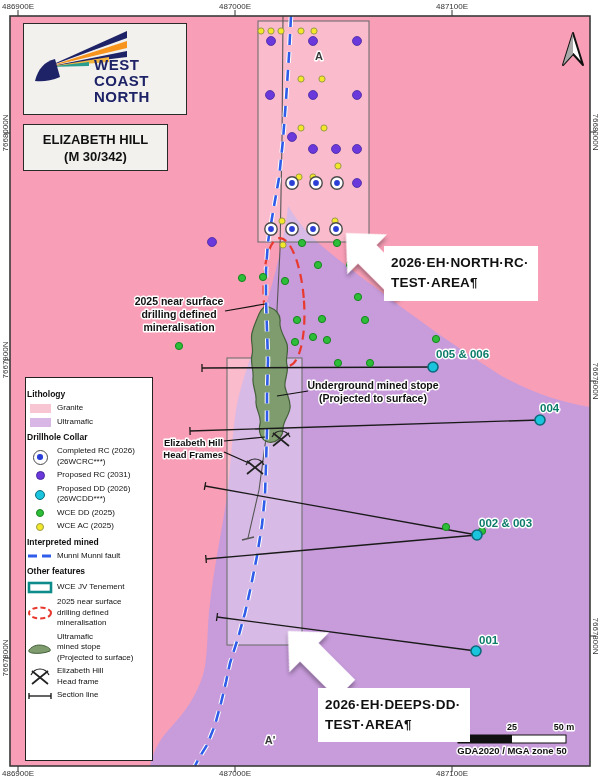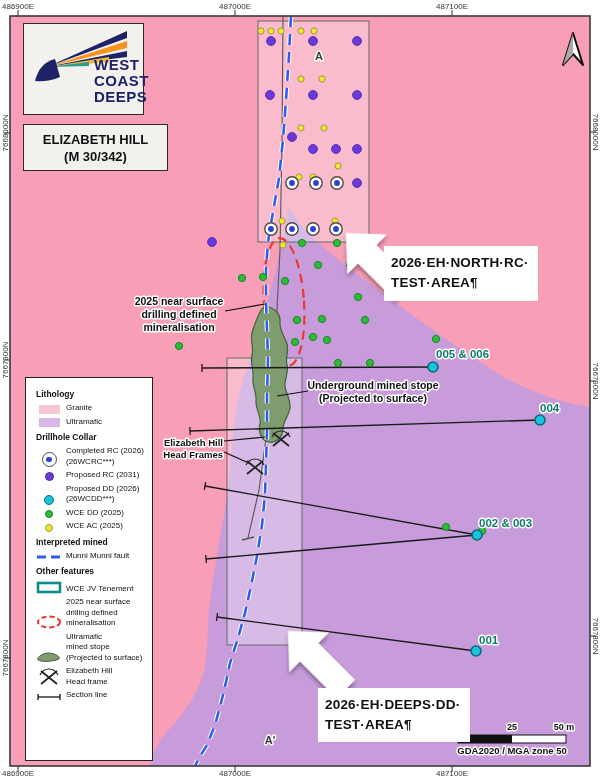--- a/index.html
+++ b/index.html
@@ -9,32 +9,32 @@
   text{font-family:"Liberation Sans",sans-serif;}
   .halo{paint-order:stroke;stroke:#fff;stroke-width:2.8px;stroke-linejoin:round;}
 
   .axis-label{position:absolute;font-size:8px;color:#333;white-space:nowrap;}
   .ax-top{transform:translateX(-50%);}
   .ax-bottom{transform:translateX(-50%);}
   .ax-left{transform:translate(-50%,-50%) rotate(-90deg);}
   .ax-right{transform:translate(-50%,-50%) rotate(90deg);}
 
   .panel{position:absolute;background:#f2f1ee;border:1.6px solid #2a2a2a;box-sizing:border-box;}
-  #logo-box{left:23px;top:23px;width:121px;height:92px;}
+  #logo-box{left:23px;top:23px;width:164px;height:92px;}
   #logo-icon{position:absolute;left:5px;top:5px;}
   #logo-text{position:absolute;left:70px;top:33px;font-weight:bold;font-size:15px;
              line-height:16px;color:#1d2366;letter-spacing:0.5px;}
   #title-box{left:23px;top:124px;width:145px;height:47px;text-align:center;
              font-weight:bold;font-size:13px;line-height:17px;color:#111;padding-top:6px;}
 
   #legend{position:absolute;left:25px;top:377px;width:128px;height:384px;background:#fff;
-          border:1.5px solid #222;box-sizing:border-box;padding:9px 5px 4px 10px;
+          border:1.5px solid #222;box-sizing:border-box;padding:9px 5px 4px 1px;
           display:flex;flex-direction:column;gap:3px;}
   .lg-h{font-size:8.5px;font-weight:bold;color:#111;margin:2px 0 1px 0;}
-  .lg-row{display:flex;align-items:flex-end;gap:4px;}
+  .lg-row{display:flex;align-items:center;gap:4px;}
   .lg-sym{width:26px;flex:0 0 26px;display:flex;justify-content:center;align-items:center;margin-top:1px;}
   .lg-lbl{font-size:8px;line-height:10.5px;color:#111;}
   .sw{width:21px;height:9px;display:inline-block;}
   .sw-granite{background:#f8c6d2;}
   .sw-ultra{background:#d8b6e6;}
   .dot{border-radius:50%;display:inline-block;box-sizing:border-box;}
   .dot-completed{width:13px;height:13px;border:1.4px solid #4a4a4a;background:#fff;
                  display:flex;align-items:center;justify-content:center;border-radius:50%;}
   .dot-completed i{width:5.5px;height:5.5px;border-radius:50%;background:#2b3fd6;display:block;}
   .dot-prc{width:9px;height:9px;background:#6b38dc;border:1px solid #46299e;}
@@ -235,21 +235,21 @@
     <path d="M18,38 L98,2 L98,9 Z" fill="#1d2366"></path>
     <path d="M18,38 L98,12 L98,19 Z" fill="#f7941d"></path>
     <path d="M18,38 L98,22 L98,28 Z" fill="#1d2366"></path>
     <path d="M18,38 L80,28 L80,33 Z" fill="#f4b63f"></path>
     <path d="M18,38 L60,33 L60,37 Z" fill="#2a9d8f"></path>
     <path d="M6,52 C9,40 15,33 26,30 L31,48 C22,52 13,53 6,52 Z" fill="#1d2366"></path>
   </svg>
   <div id="logo-text">
     <div>WEST</div>
     <div>COAST</div>
-    <div>DEEPS</div>
+    <div>NORTH</div>
   </div>
 </div>
 
 <div id="title-box" class="panel">
   <div>ELIZABETH HILL</div>
   <div>(M 30/342)</div>
 </div>
 
 <div id="legend">
   <div class="lg-h">Lithology</div>

